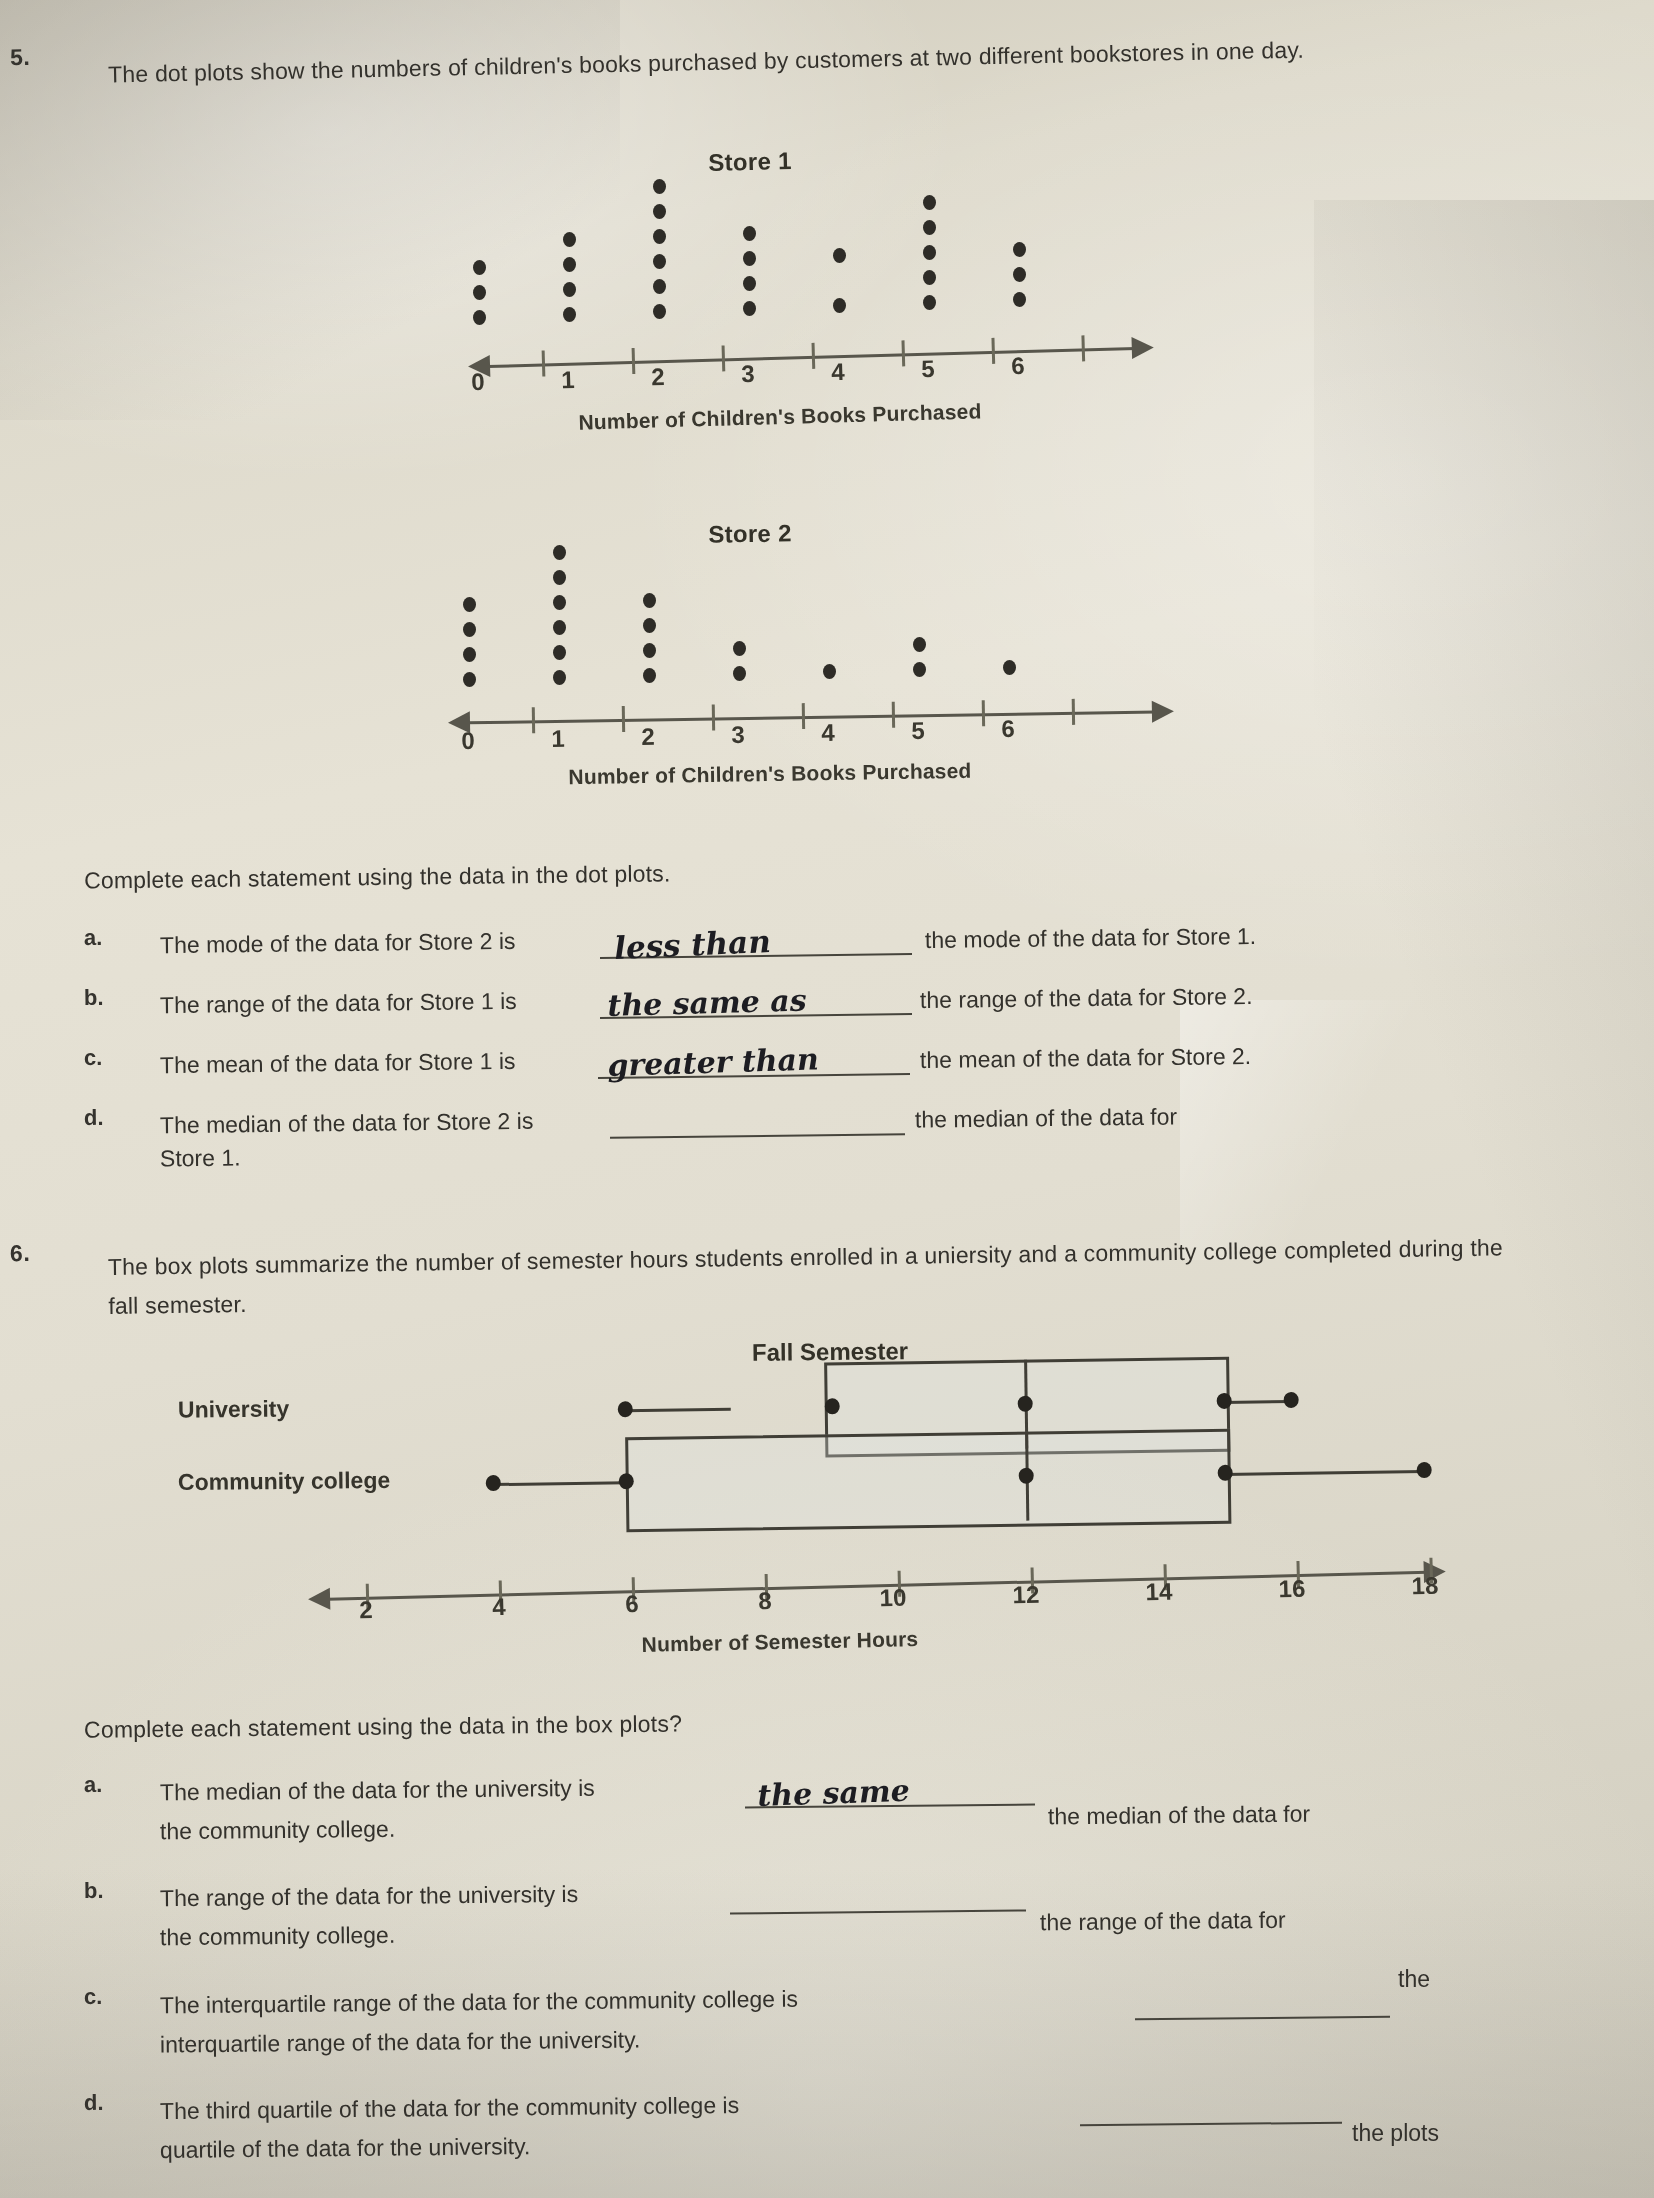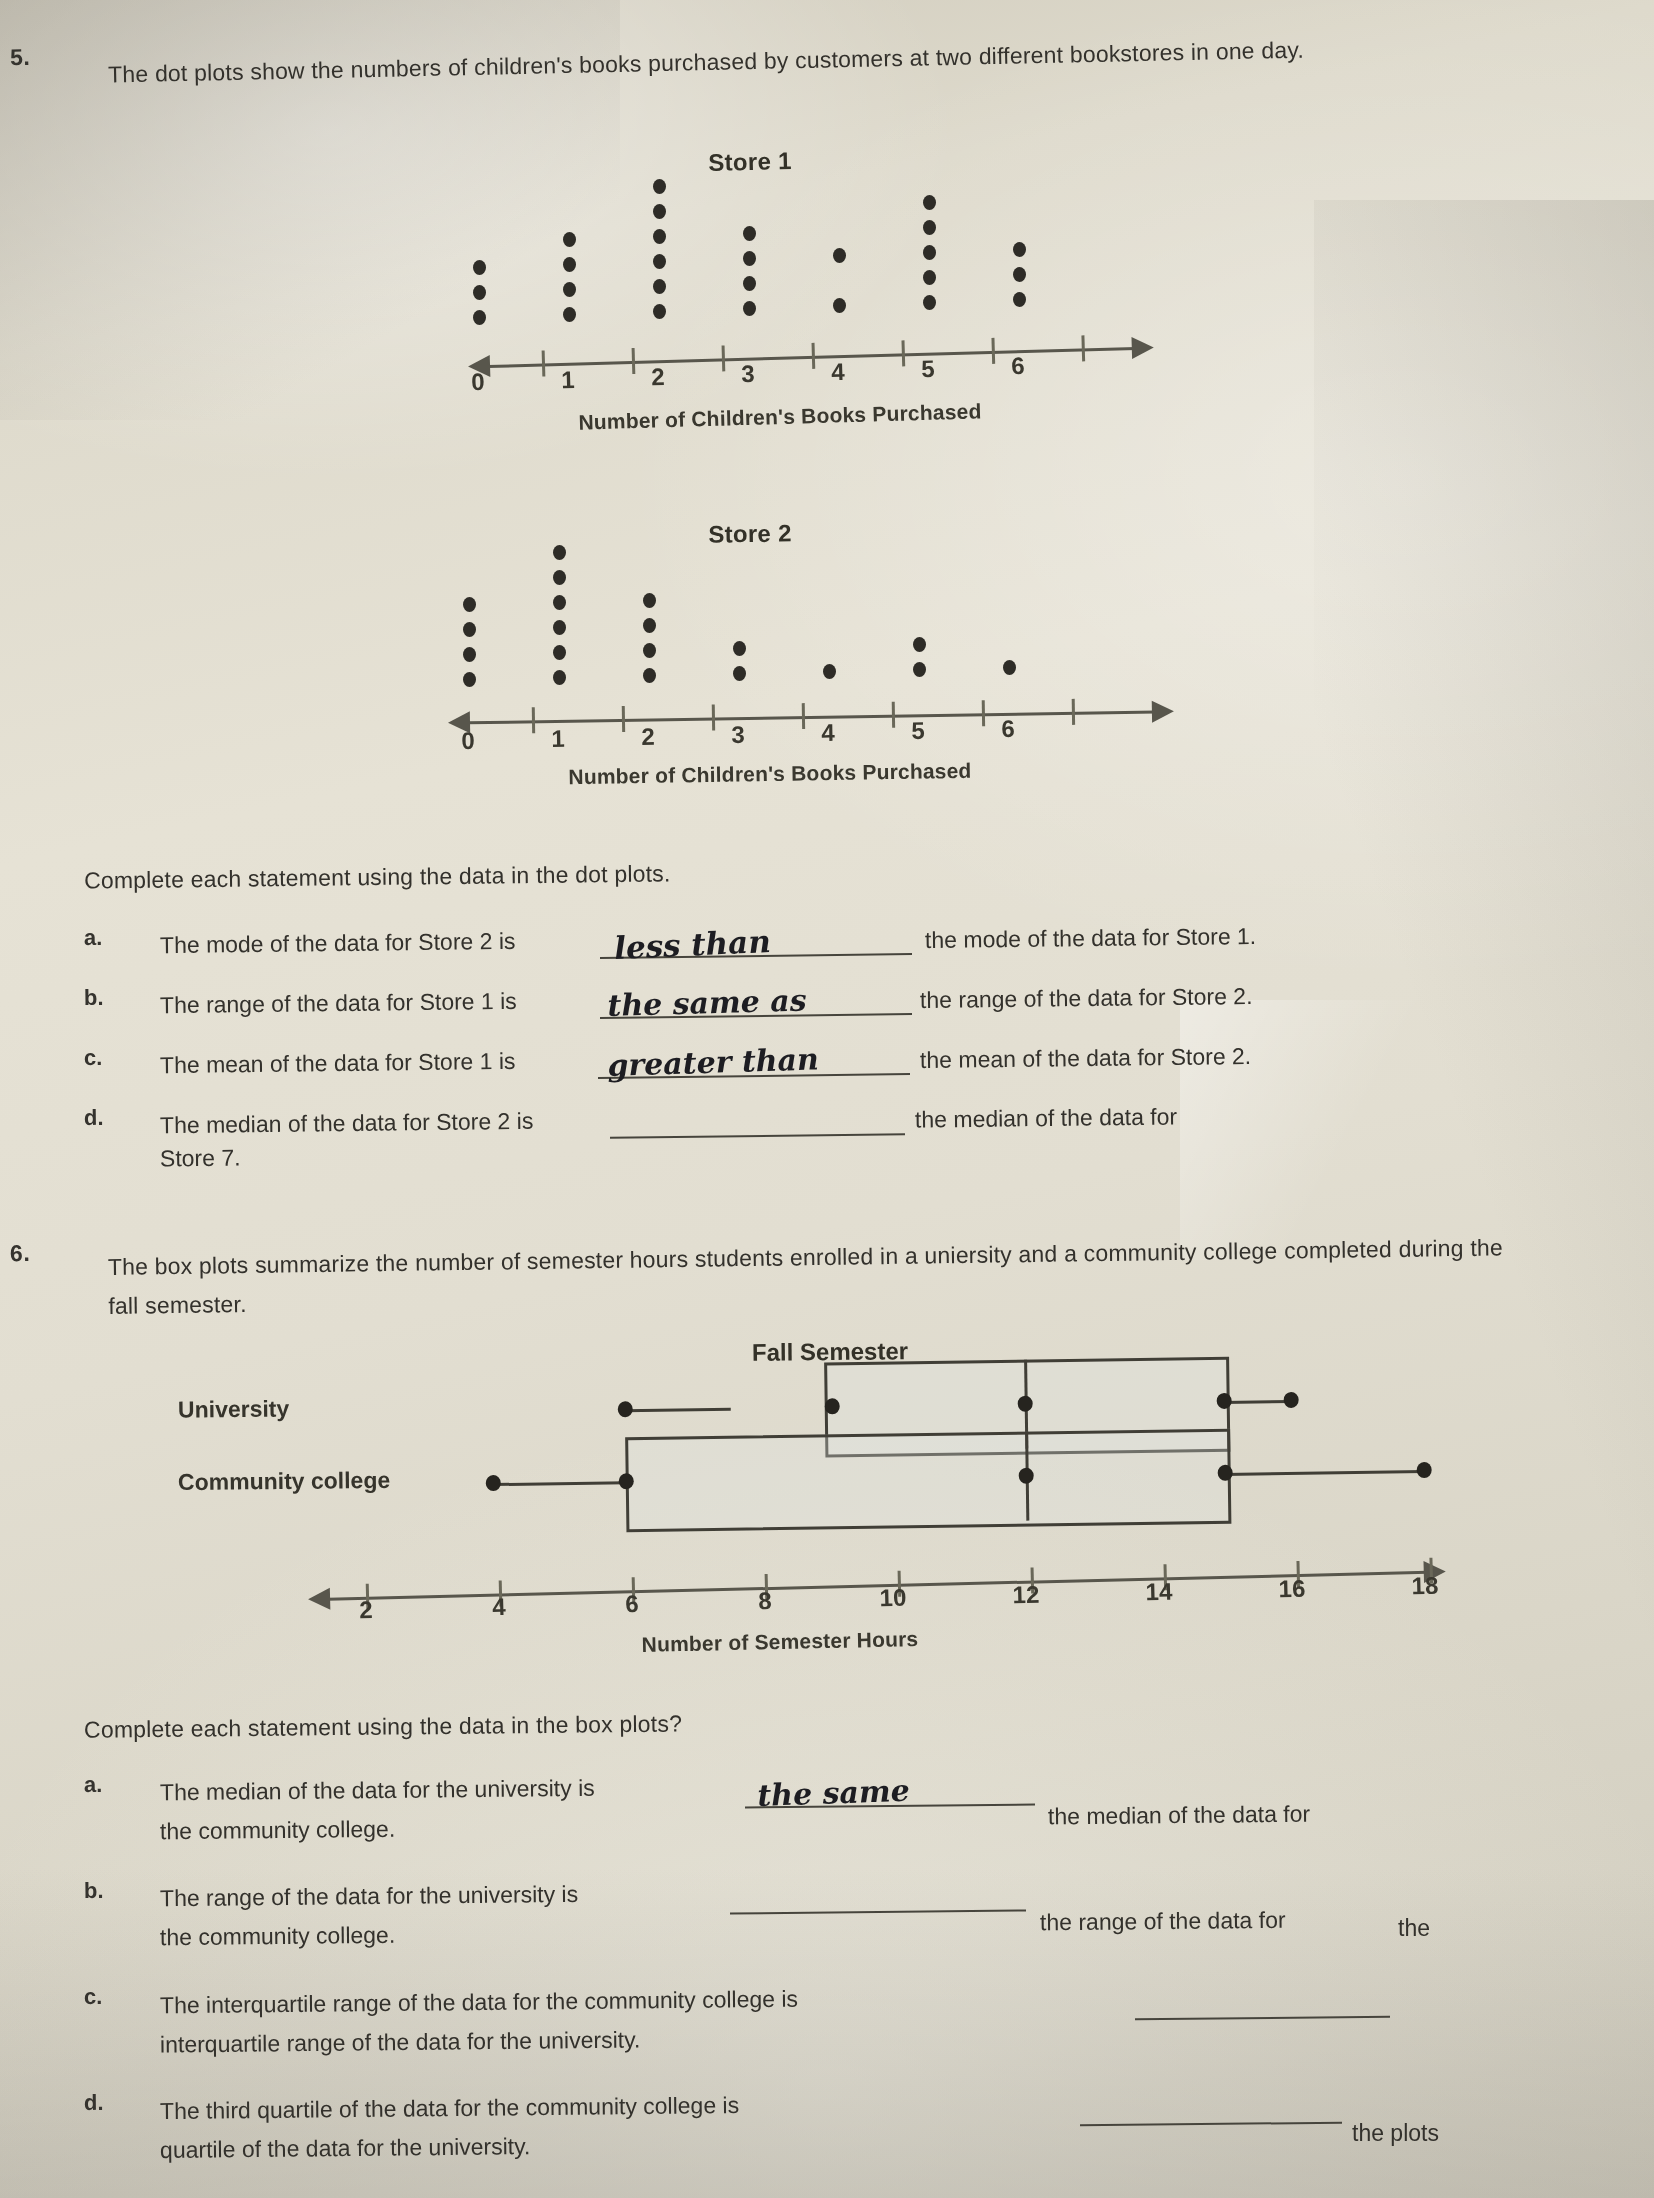--- a/index.html
+++ b/index.html
@@ -350,25 +350,25 @@
   <div class="stmt" style="left:1048px;top:1795px;transform:rotate(-0.6deg);">the median of the data for</div>
 
   <div class="letter" style="left:84px;top:1878px;transform:rotate(-0.6deg);">b.</div>
   <div class="stmt" style="left:160px;top:1876px;transform:rotate(-0.6deg);">The range of the data for the university is</div>
   <div class="blank" style="left:730px;top:1911px;width:296px;transform:rotate(-0.6deg);"></div>
   <div class="stmt" style="left:1040px;top:1901px;transform:rotate(-0.6deg);">the range of the data for</div>
 
   <div class="letter" style="left:84px;top:1984px;transform:rotate(-0.6deg);">c.</div>
   <div class="stmt" style="left:160px;top:1982px;transform:rotate(-0.6deg);">The interquartile range of the data for the community college is</div>
   <div class="blank" style="left:1135px;top:2017px;width:255px;transform:rotate(-0.6deg);"></div>
-  <div class="stmt" style="left:1398px;top:1908px;">the</div>
+  <div class="stmt" style="left:1398px;top:1959px;">the</div>
   <div class="stmt" style="left:160px;top:2022px;transform:rotate(-0.6deg);">interquartile range of the data for the university.</div>
 
   <div class="letter" style="left:84px;top:2090px;transform:rotate(-0.6deg);">d.</div>
   <div class="stmt" style="left:160px;top:2088px;transform:rotate(-0.6deg);">The third quartile of the data for the community college is</div>
   <div class="blank" style="left:1080px;top:2123px;width:262px;transform:rotate(-0.6deg);"></div>
   <div class="stmt" style="left:1352px;top:2113px;">the plots</div>
   <div class="stmt" style="left:160px;top:2128px;transform:rotate(-0.6deg);">quartile of the data for the university.</div>
 
-<div class="stmt" style="left: 160px; top: 1138px; transform: rotate(-0.7deg);">Store 7.</div>
+<div class="stmt" style="left: 160px; top: 1138px; transform: rotate(-0.7deg);">Store 1.</div>
     <div class="stmt" style="left: 160px; top: 1810px; transform: rotate(-0.6deg);">the community college.</div>
     <div class="stmt" style="left: 160px; top: 1916px; transform: rotate(-0.6deg);">the community college.</div>
   </div>
 
 </body></html>

